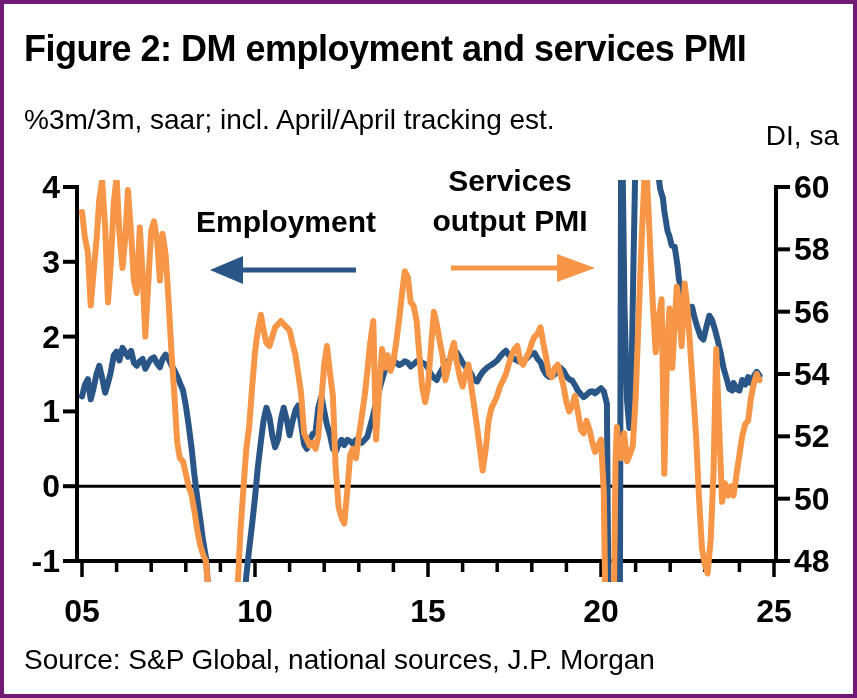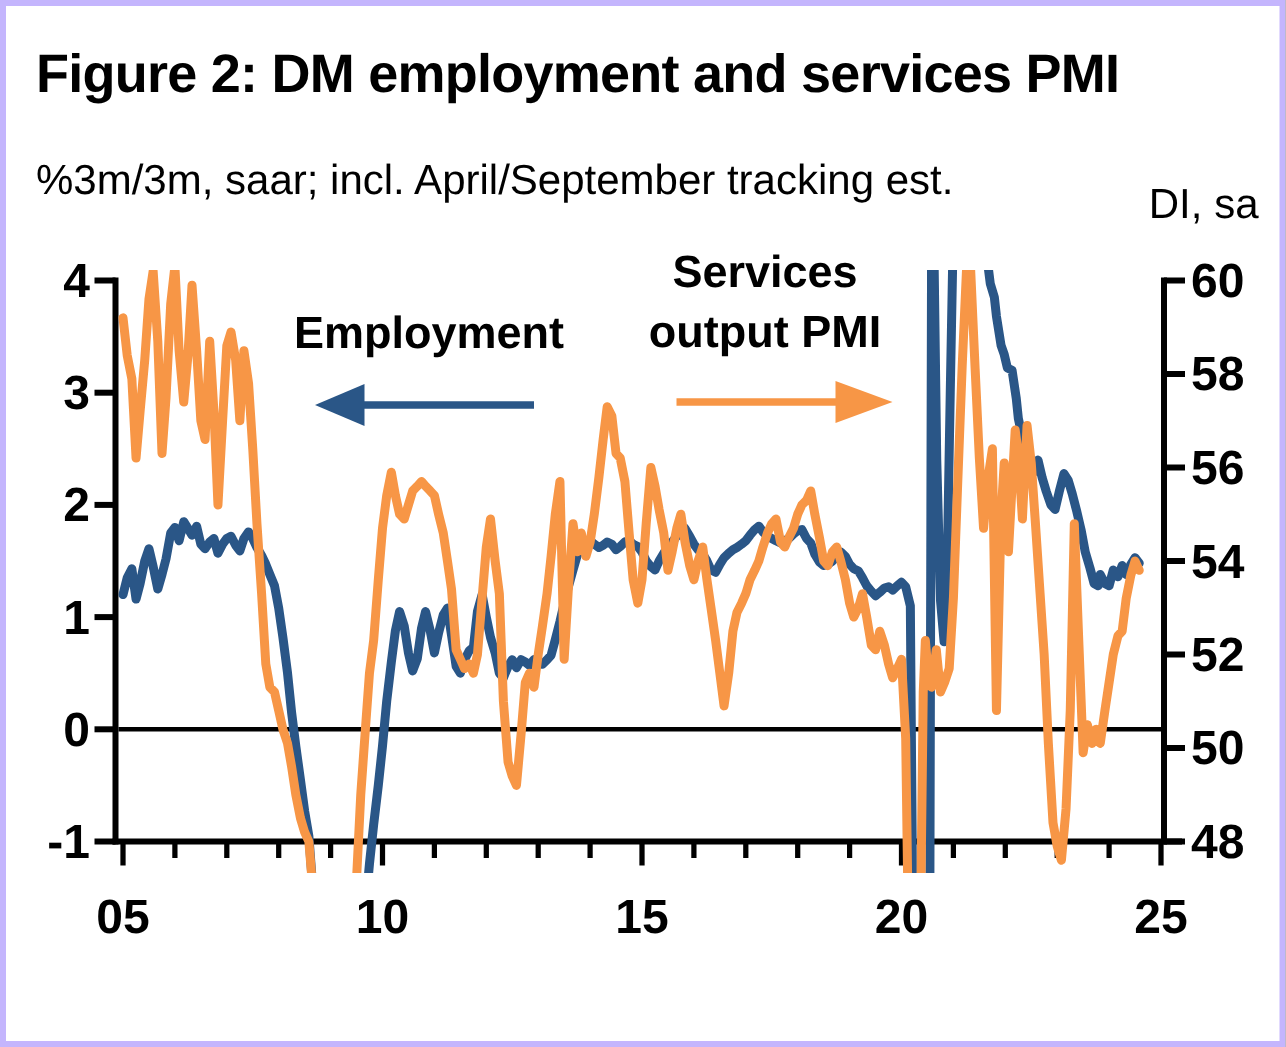--- a/index.html
+++ b/index.html
@@ -1,19 +1,19 @@
 <!DOCTYPE html>
 <html><head>
 <meta charset="utf-8">
 <style>
   html,body{margin:0;padding:0;background:#888;}
   *{box-sizing:border-box;}
   .figure{
     position:relative;width:857px;height:698px;background:#fff;
-    border:4px solid #c4b5fd;overflow:hidden;
+    border:4px solid #701a75;overflow:hidden;
     font-family:"Liberation Sans",sans-serif;color:#000;
   }
   .title{
     position:absolute;left:20px;top:24px;width:820px;
     font-size:36px;font-weight:bold;letter-spacing:-0.5px;white-space:nowrap;
   }
   .subtitle-row{position:absolute;left:20px;top:100px;width:817px;font-size:28px;}
   .subtitle-left{position:absolute;left:0;top:0;white-space:nowrap;}
   .subtitle-right{position:absolute;right:2px;top:16px;white-space:nowrap;}
   .source{position:absolute;left:20px;top:640px;font-size:28px;white-space:nowrap;}
@@ -21,21 +21,21 @@
   svg text{font-family:"Liberation Sans",sans-serif;fill:#000;}
   .axis-tick-label{font-size:32px;font-weight:bold;}
   .annotation{font-size:30px;font-weight:bold;}
 </style>
 </head>
 <body>
 
 <div class="figure">
   <div class="title">Figure 2: DM employment and services PMI</div>
   <div class="subtitle-row">
-    <span class="subtitle-left">%3m/3m, saar; incl. April/September tracking est.</span>
+    <span class="subtitle-left">%3m/3m, saar; incl. April/April tracking est.</span>
     <span class="subtitle-right">DI, sa</span>
   </div>
 
   <svg class="chart" width="857" height="698" viewBox="0 0 857 698">
     <defs>
       <clipPath id="plotClip">
           <rect x="74" y="176" width="697" height="402"></rect>
         </clipPath>
     </defs>
 
@@ -113,13 +113,14 @@
       <polygon points="206,266 239,252 239,280" fill="#2a5687"></polygon>
     </g>
     <text class="annotation" x="506" y="187" text-anchor="middle">Services</text>
     <text class="annotation" x="506" y="227" text-anchor="middle">output PMI</text>
     <g>
       <line x1="447" y1="264" x2="556" y2="264" stroke="#f79646" stroke-width="5"></line>
       <polygon points="591,264 553,250 553,278" fill="#f79646"></polygon>
     </g>
   </svg>
 
+  <div class="source">Source: S&amp;P Global, national sources, J.P. Morgan</div>
 </div>
 
 </body></html>

